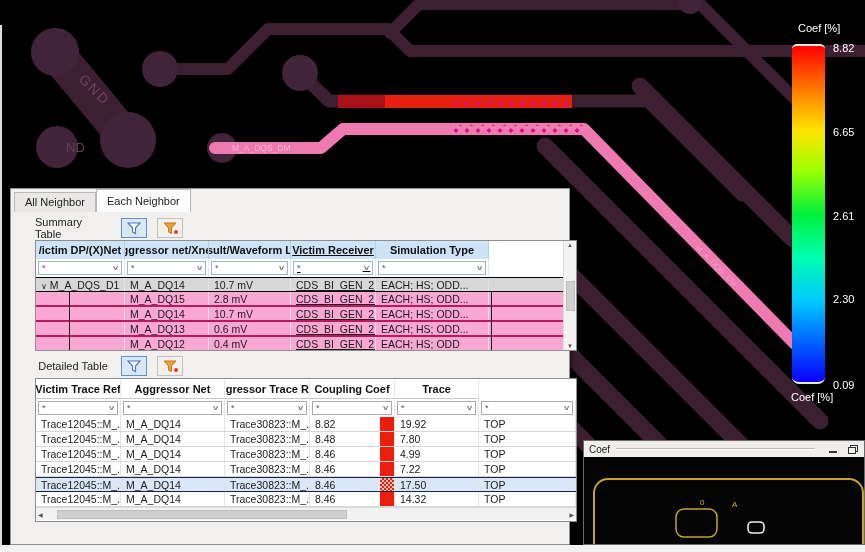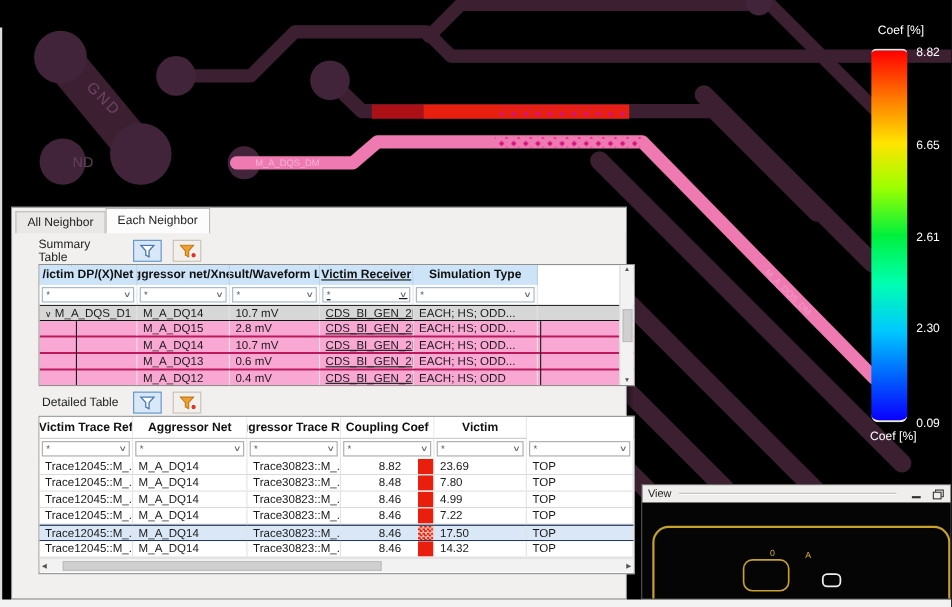--- a/index.html
+++ b/index.html
@@ -60,21 +60,21 @@
   .srow.sel{background:#d7d7d7;border-top:1px solid #000;border-bottom:1px solid #000;}
   .mv{color:#4646c8;}
   .exp{font-size:8px;margin-right:3px;color:#222;}
   .childbox{position:absolute;left:33px;top:15px;width:423px;height:58px;border-left:1px solid #1a1a1a;border-right:1px solid #1a1a1a;pointer-events:none;}
   .vscroll{position:absolute;right:0;top:0;bottom:0;width:13px;background:#f2f2f2;border-left:1px solid #dcdcdc;
       display:flex;flex-direction:column;align-items:center;justify-content:space-between;padding:1px 0;}
   .vscroll .arr{font-size:6px;color:#555;}
   .vthumb{width:9px;height:30px;background:#cfcfcf;border:1px solid #bdbdbd;}
 
   
-  .d0{width:85px;} .d1{width:104px;} .d2{width:85px;} .d3{width:85px;text-align:center;} .d4{width:84px;} .d5{flex:1;}
+  .d0{width:85px;} .d1{width:104px;} .d2{width:85px;} .d3{width:85px;} .d4{width:84px;} .d5{flex:1;}
   .detbody{position:relative;}
   .drow{display:flex;height:15px;border-bottom:1px solid #d6d6d6;background:#fff;}
   .drow .dc{font-size:10.5px;color:#1a1a1a;line-height:14px;white-space:nowrap;overflow:hidden;
       border-right:1px solid #e3e3e3;padding-left:5px;position:relative;}
   .drow.sel{background:#d9e7f6;border-top:1px solid #13254d;border-bottom:1px solid #13254d;}
   .chip{position:absolute;right:0;top:0;bottom:0;width:14px;background:#ea1e0d;}
   .chip.hatch{background:repeating-conic-gradient(#e8200e 0% 25%,#f3beb6 0% 50%) 0 0/4px 4px;}
   .hscroll{height:13px;background:#f2f2f2;border-top:1px solid #dcdcdc;display:flex;align-items:center;padding:0 2px;position:relative;}
   .hscroll .arr{font-size:6px;color:#555;}
   .htrack{flex:1;height:9px;margin:0 2px;position:relative;}
@@ -277,21 +277,21 @@
 
       <div class="tbl det" style="height:144px;">
         <div class="thead dethead">
           <div class="hc d0">
               <span class="sortc">ˆ</span>
               <span>Victim Trace Ref</span>
             </div>
           <div class="hc d1">Aggressor Net</div>
           <div class="hc d2">ggressor Trace Re</div>
           <div class="hc d3">Coupling Coef</div>
-          <div class="hc d4">Victim</div>
+          <div class="hc d4">Trace</div>
         </div>
         <div class="tfilter">
           <div class="fcell d0">
               <div class="combo">
                 <span class="star">*</span>
                 <span class="chev">∨</span>
               </div>
             </div>
           <div class="fcell d1">
               <div class="combo">
@@ -323,21 +323,21 @@
                 <span class="chev">∨</span>
               </div>
             </div>
         </div>
         <div class="detbody">
           <div class="drow">
             <div class="dc d0">Trace12045::M_...</div>
             <div class="dc d1">M_A_DQ14</div>
             <div class="dc d2">Trace30823::M_...</div>
             <div class="dc d3"><span>8.82</span><span class="chip"></span></div>
-            <div class="dc d4">23.69</div>
+            <div class="dc d4">19.92</div>
             <div class="dc d5">TOP</div>
           </div>
           <div class="drow">
             <div class="dc d0">Trace12045::M_...</div>
             <div class="dc d1">M_A_DQ14</div>
             <div class="dc d2">Trace30823::M_...</div>
             <div class="dc d3"><span>8.48</span><span class="chip"></span></div>
             <div class="dc d4">7.80</div>
             <div class="dc d5">TOP</div>
           </div>
@@ -381,21 +381,21 @@
             </span>
           <span class="arr">▶</span>
         </div>
       </div>
 
     </div>
   </div>
 
   <div class="viewpanel">
     <div class="vp-head">
-      <span class="vtitle">View</span>
+      <span class="vtitle">Coef</span>
       <span class="rule"></span>
       <span class="winbtn">
           <span class="ico-min"></span>
         </span>
       <span class="winbtn">
           <span class="ico-restore"></span>
         </span>
     </div>
     <div class="vp-body">
       <svg width="282" height="89" viewBox="0 0 282 89">

